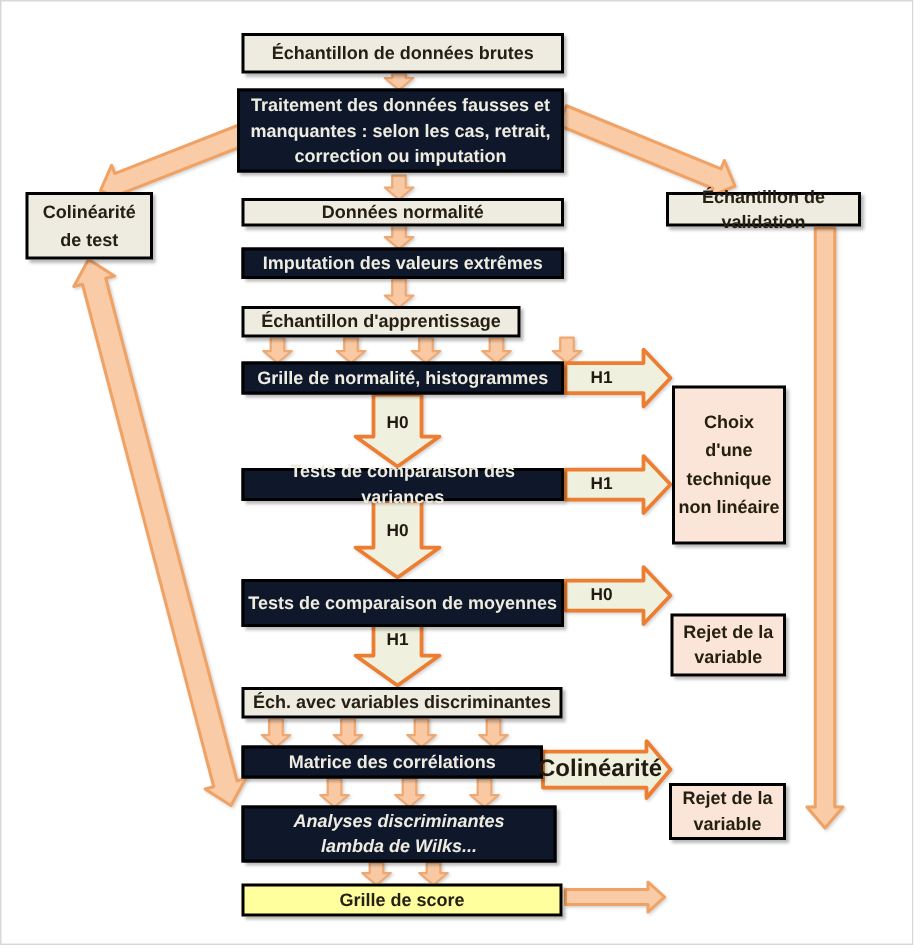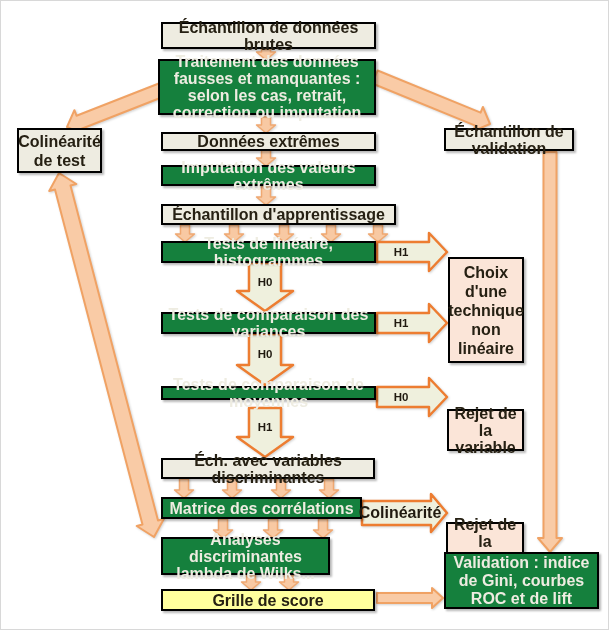--- a/index.html
+++ b/index.html
@@ -7,26 +7,26 @@
     position:relative;width:609px;height:630px;
     background:#ffffff;overflow:hidden;
     border:1px solid #d8d8d8;box-sizing:border-box;
     font-family:"Liberation Sans", sans-serif;
   }
   #arrow-layer{position:absolute;left:0;top:0;width:609px;height:630px;}
   #arrow-layer polygon{filter:drop-shadow(1px 1.5px 1px rgba(0,0,0,.18));}
   .node{
     position:absolute;box-sizing:border-box;
     display:flex;align-items:center;justify-content:center;text-align:center;
-    border:2px solid #000;font-weight:bold;font-size:16px;line-height:17px;
+    border:2px solid #000;font-weight:bold;font-size:12px;line-height:17px;
     box-shadow:2px 2px 2px rgba(0,0,0,.28);
     padding:0 2px;
   }
   .box-cream{background:#eeece1;color:#262013;}
-  .box-dark{background:#15803d;color:#eeece1;}
+  .box-dark{background:#0f172a;color:#eeece1;}
   .box-pink{background:#fbe5d8;color:#262013;margin-top:25px;}
   .box-yellow{background:#ffff9e;color:#262013;}
   .arrow-label{
     position:absolute;transform:translate(-50%,-50%);
     font-weight:bold;font-size:11.5px;color:#201a10;white-space:nowrap;
   }
 </style>
 </head>
 <body>
 
@@ -67,52 +67,52 @@
 
   <div class="node box-cream" style="left:160px;top:21px;width:215px;height:27px;">
     <span>Échantillon de données brutes</span>
   </div>
 
   <div class="node box-dark" style="left:157px;top:58px;width:218px;height:56px;line-height:17px;">
     <span>Traitement des données fausses et manquantes : selon les cas, retrait, correction ou imputation</span>
   </div>
 
   <div class="node box-cream" style="left:160px;top:131px;width:215px;height:19px;">
-    <span>Données extrêmes</span>
+    <span>Données normalité</span>
   </div>
 
   <div class="node box-dark" style="left:160px;top:164px;width:215px;height:21px;">
     <span>Imputation des valeurs extrêmes</span>
   </div>
 
-  <div class="node box-cream" style="left:160px;top:203px;width:235px;height:21px;">
+  <div class="node box-cream" style="left:160px;top:203px;width:186px;height:21px;">
     <span>Échantillon d'apprentissage</span>
   </div>
 
   <div class="node box-dark" style="left:160px;top:240px;width:215px;height:22px;">
-    <span>Tests de linéaire, histogrammes</span>
+    <span>Grille de normalité, histogrammes</span>
   </div>
 
   <div class="node box-dark" style="left:160px;top:311px;width:215px;height:22px;">
     <span>Tests de comparaison des variances</span>
   </div>
 
-  <div class="node box-dark" style="left:160px;top:385px;width:215px;height:14px;">
+  <div class="node box-dark" style="left:160px;top:385px;width:215px;height:32px;">
     <span>Tests de comparaison de moyennes</span>
   </div>
 
   <div class="node box-cream" style="left:160px;top:457px;width:214px;height:21px;">
     <span>Éch. avec variables discriminantes</span>
   </div>
 
   <div class="node box-dark" style="left:160px;top:496px;width:201px;height:22px;">
     <span>Matrice des corrélations</span>
   </div>
 
-  <div class="node box-dark" style="left:160px;top:536px;width:169px;height:38px;flex-direction:column;">
+  <div class="node box-dark" style="left:160px;top:536px;width:210px;height:38px;flex-direction:column;font-style:italic;">
     <div>Analyses discriminantes</div>
     <div>lambda de Wilks...</div>
   </div>
 
   <div class="node box-yellow" style="left:160px;top:588px;width:214px;height:22px;">
     <span>Grille de score</span>
   </div>
 
   <div class="node box-cream" style="left:16px;top:127px;width:85px;height:45px;line-height:19px;">
     <span>Colinéarité de test</span>
@@ -127,23 +127,20 @@
   </div>
 
   <div class="node box-pink" style="left:446px;top:383px;width:77px;height:42px;">
     <span>Rejet de la variable</span>
   </div>
 
   <div class="node box-pink" style="left:445px;top:496px;width:78px;height:38px;">
     <span>Rejet de la variable</span>
   </div>
 
-  <div class="node box-dark" style="left:443px;top:551px;width:155px;height:57px;line-height:18px;">
-    <span>Validation : indice de Gini, courbes ROC et de lift</span>
-  </div>
 
   <div class="arrow-label" style="left:400px;top:251px;">H1</div>
   <div class="arrow-label" style="left:264px;top:281px;">H0</div>
   <div class="arrow-label" style="left:400px;top:322px;">H1</div>
   <div class="arrow-label" style="left:264px;top:353px;">H0</div>
   <div class="arrow-label" style="left:400px;top:396px;">H0</div>
   <div class="arrow-label" style="left:264px;top:426px;">H1</div>
   <div class="arrow-label" style="left:399px;top:512px;font-size:16px;">Colinéarité</div>
 
 </div>

